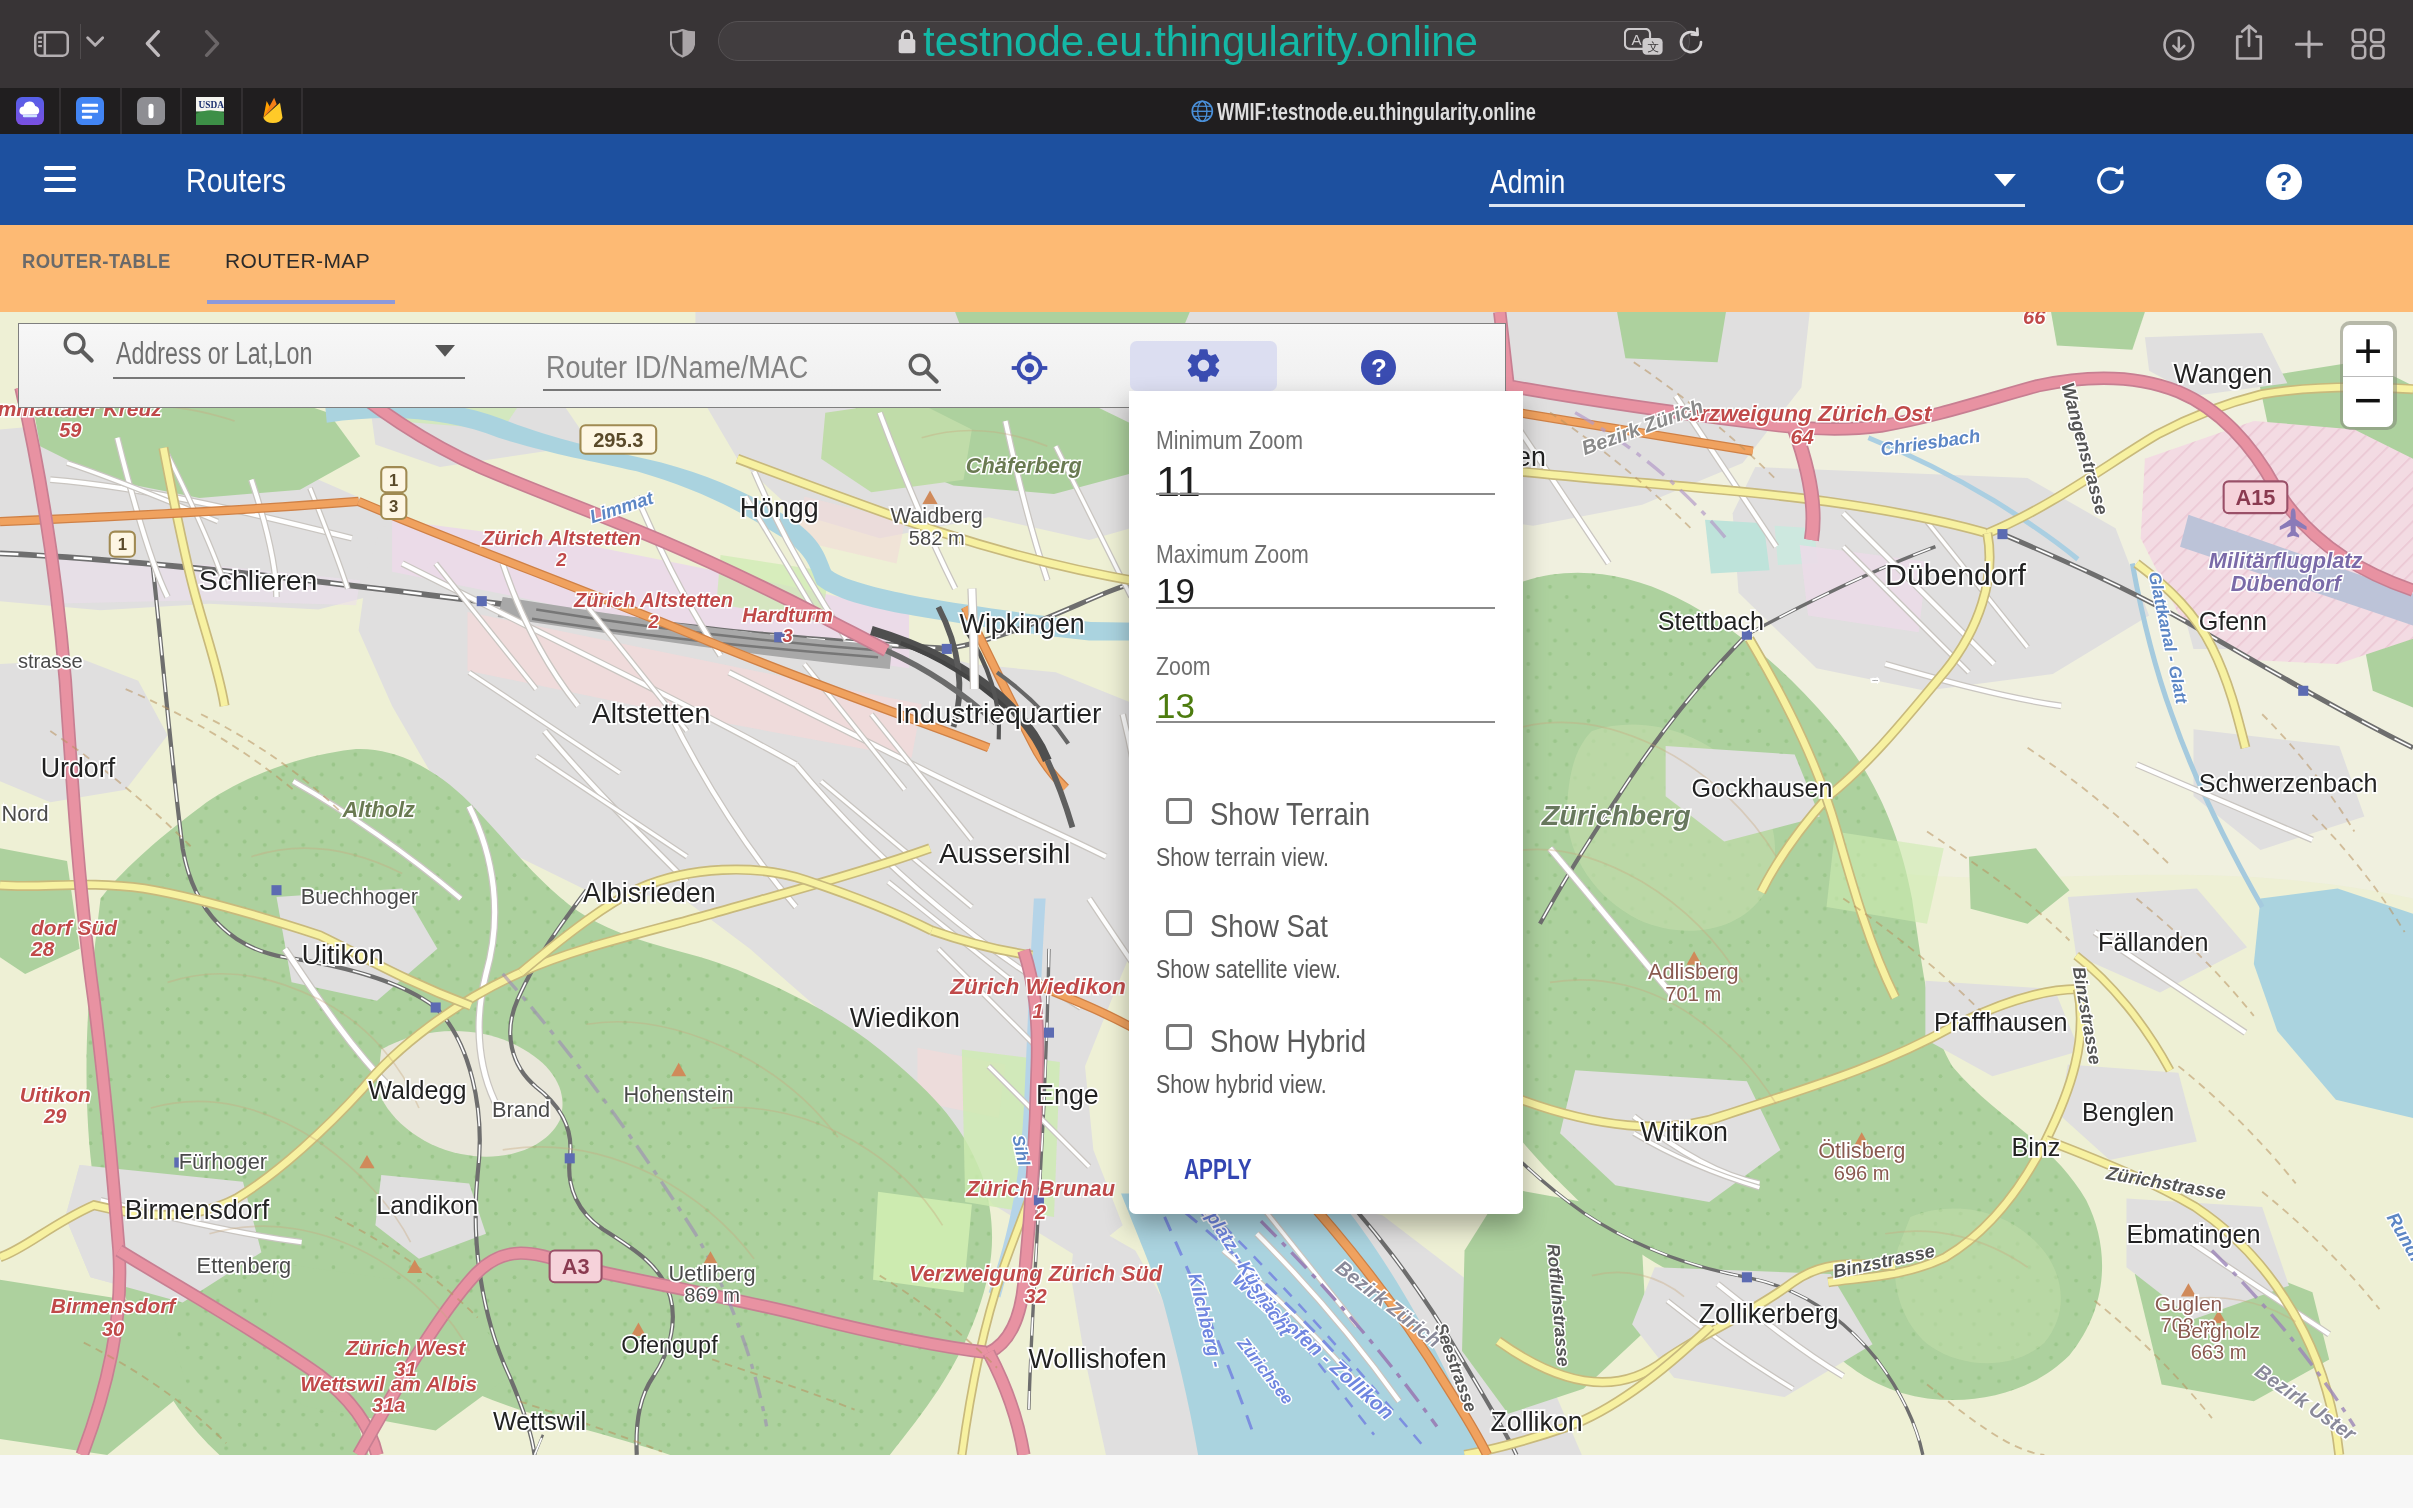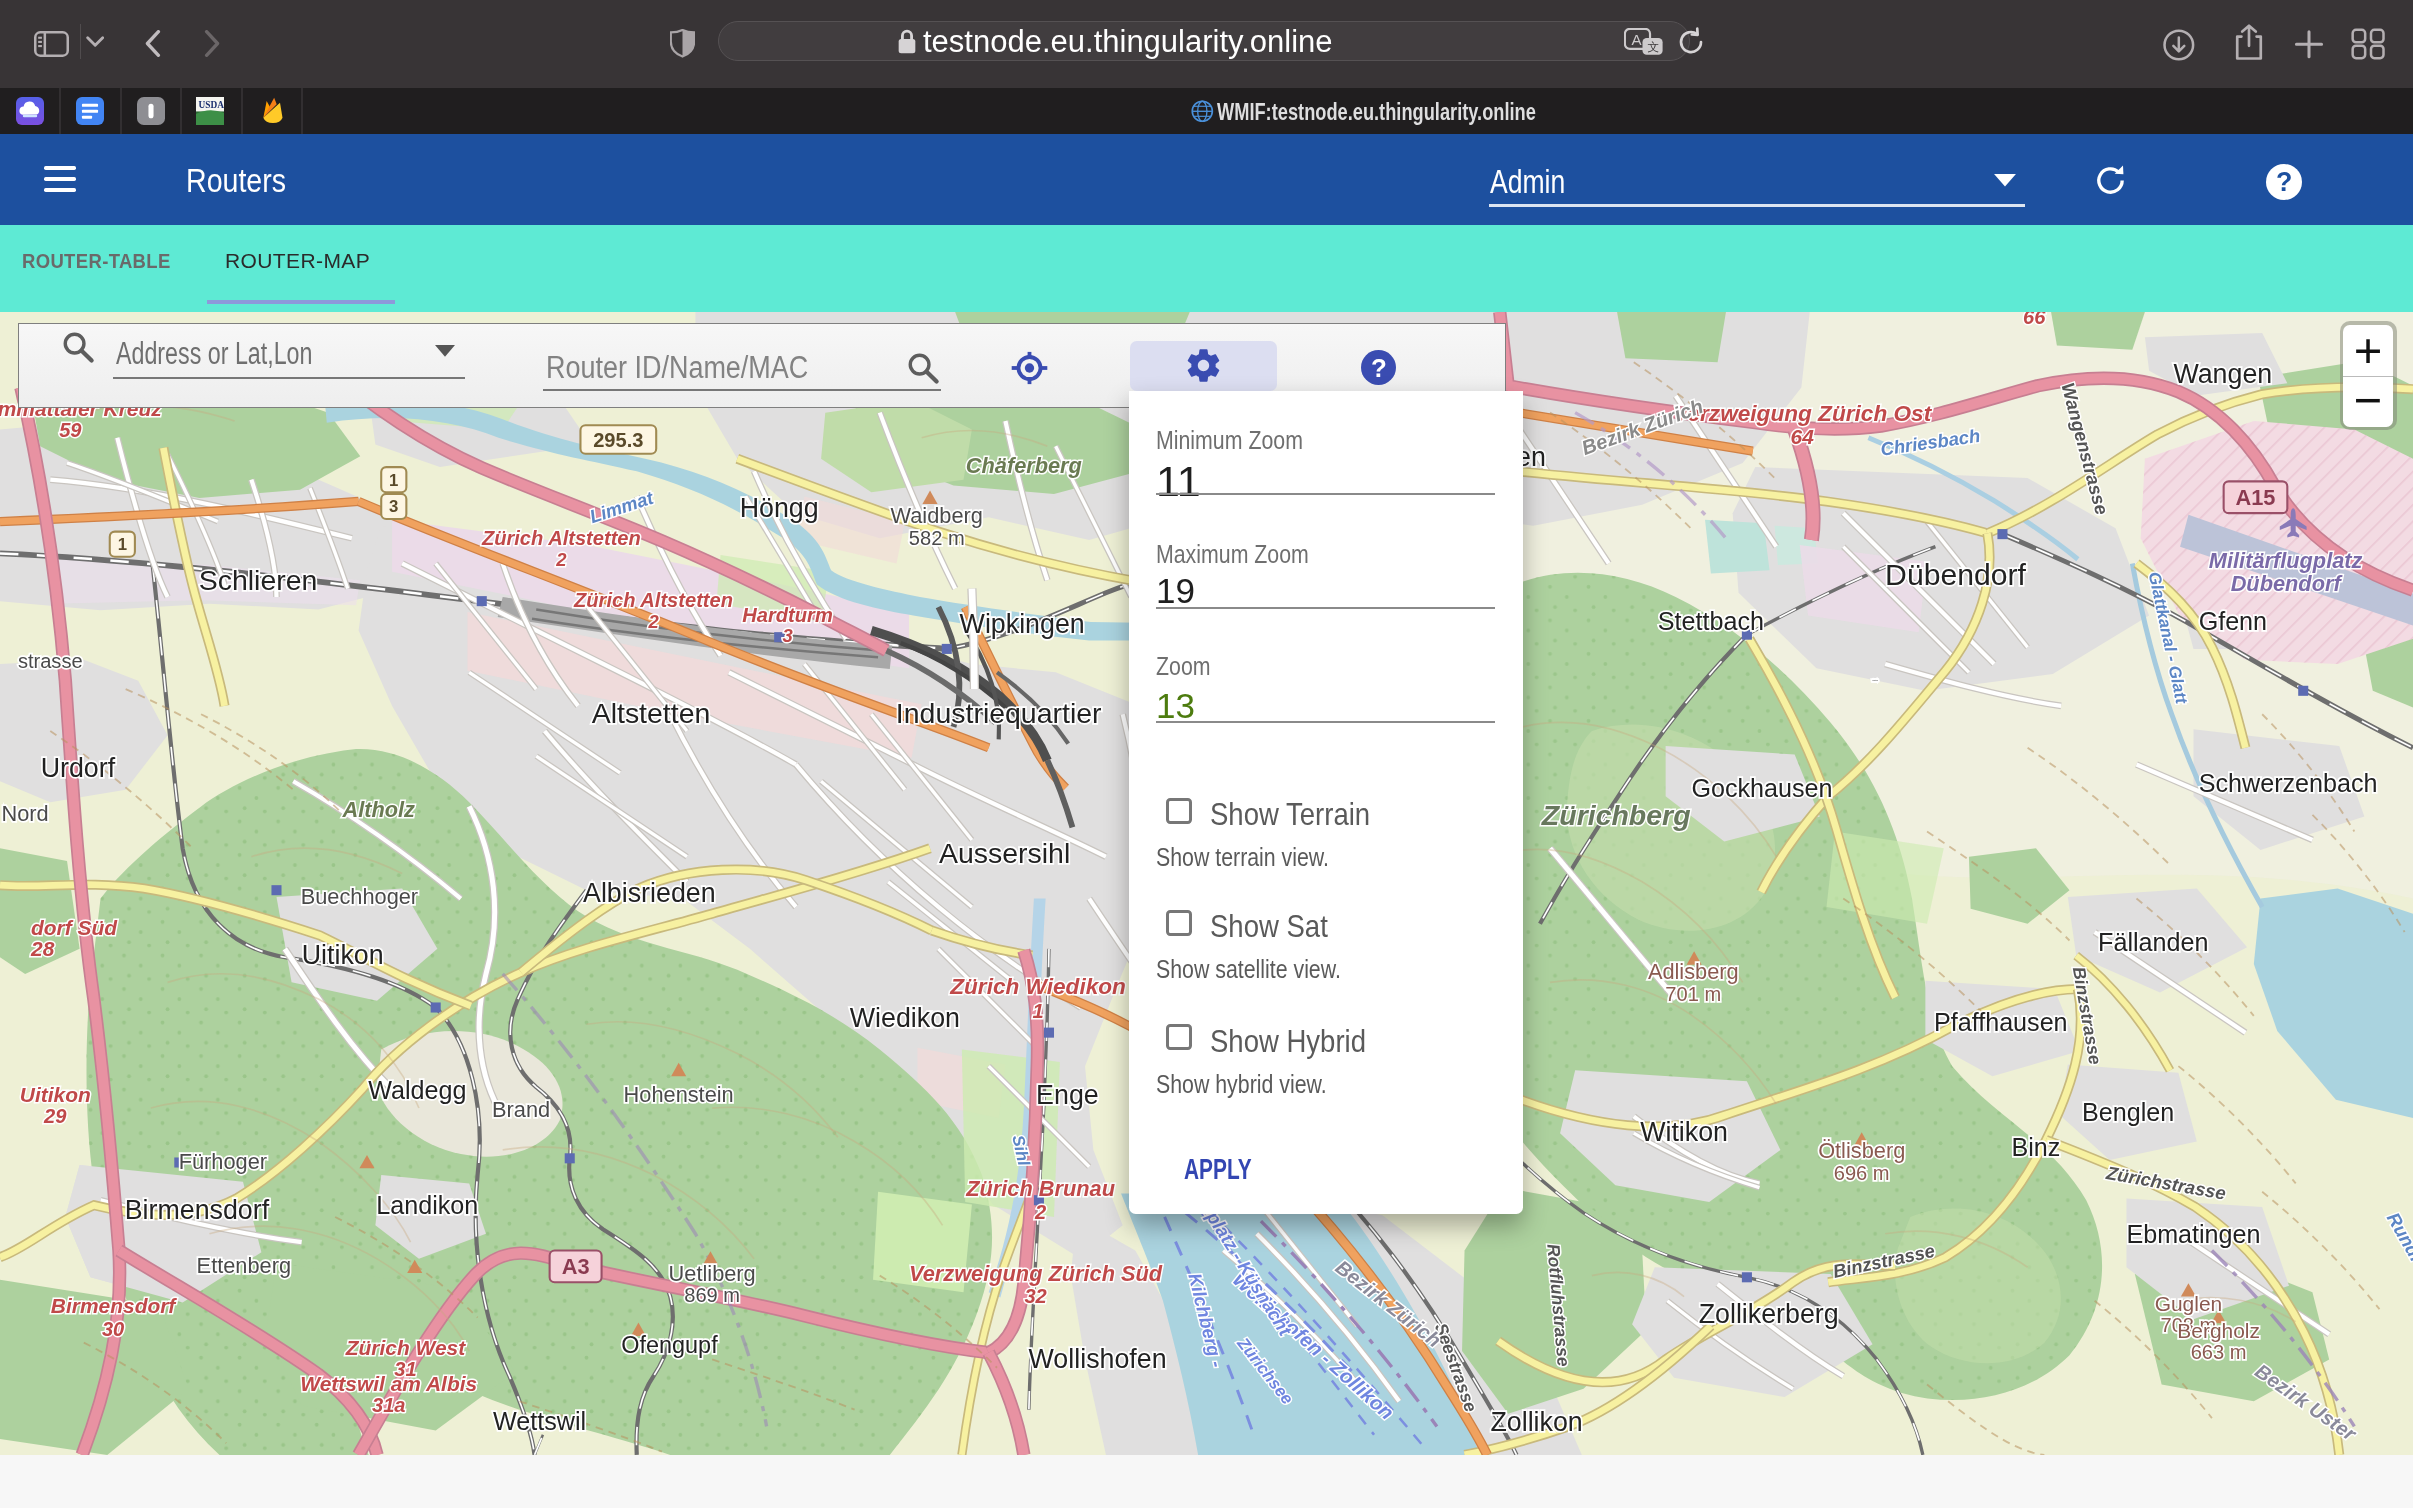--- a/index.html
+++ b/index.html
@@ -1,19 +1,19 @@
 <!DOCTYPE html>
 <html style="font-size:13.4px"><head><meta charset="utf-8"><style>
 *{margin:0;padding:0;box-sizing:border-box}
 html,body{width:2413px;height:1508px;overflow:hidden;background:#fafafa;font-family:"Liberation Sans",sans-serif}
 .abs{position:absolute}
 #chrome{position:absolute;left:0;top:0;width:2413px;height:88px;background:#383436}
 #favbar{position:absolute;left:0;top:88px;width:2413px;height:62px;background:#201e1f}
 #bluebar{position:absolute;left:0;top:134px;width:2413px;height:91px;background:#1d509f;box-shadow:0 5px 8.4px rgba(0,0,0,.22)}
-#tabs{position:absolute;left:0;top:225px;width:2413px;height:87px;background:#5eead4}
+#tabs{position:absolute;left:0;top:225px;width:2413px;height:87px;background:#fdba74}
 #mapwrap{position:absolute;left:0;top:312px;width:2413px;height:1143px;overflow:hidden;background:#eef0d5}
 #bottomstrip{position:absolute;left:0;top:1455px;width:2413px;height:54px;background:#f7f7f7}
 .pill{position:absolute;left:718px;top:21px;width:972px;height:40px;border-radius:21px;background:#413d3f;border:0.8px solid #555153}
 #toolbar{position:absolute;left:17.6px;top:11px;width:1488px;height:85px;background:linear-gradient(#f7f7f7,#eeeeee);border:1.7px solid #7f7f7f}
 #panel{position:absolute;left:1129px;top:79px;width:394px;height:823px;background:#fff;border-radius:0 0 6.7px 6.7px;box-shadow:0 11.7px 25px rgba(0,0,0,.3)}
 .cap{color:#6f6f6f}
 .chk{position:absolute;width:26px;height:26px;border:3.4px solid #777;border-radius:4.2px}
 </style></head><body>
 <div id="chrome">
   <svg class="abs" style="left:34px;top:31px" width="35" height="26" viewBox="0 0 42 31">
@@ -35,21 +35,21 @@
     </svg>
   <svg class="abs" style="left:670px;top:29px" width="25" height="28.5" viewBox="0 0 30 34">
       <path d="M15 1 C19 3 24 4 29 4 L29 15 C29 25 23 30 15 33 C7 30 1 25 1 15 L1 4 C6 4 11 3 15 1 Z" fill="none" stroke="#a9a4a7" stroke-width="2.6"></path>
       <path d="M15 1 C19 3 24 4 29 4 L29 15 C29 25 23 30 15 33 Z" fill="#a9a4a7"></path>
     </svg>
   <div class="pill"></div>
   <svg class="abs" style="left:897px;top:28px" width="20" height="27" viewBox="0 0 24 32">
       <rect x="2" y="13" width="20" height="17" rx="3" fill="#d6d3d5"></rect>
       <path d="M6.5 13 V9 a5.5 5.5 0 0 1 11 0 V13" fill="none" stroke="#d6d3d5" stroke-width="3.4"></path>
     </svg>
-  <div class="abs" style="left:923px;top:23.5px;color:#ffffff;font-size:31px;line-height:35px">testnode.eu.thingularity.online</div>
+  <div class="abs" style="left:923px;top:23.5px;color:#14b8a6;font-size:42px;line-height:35px">testnode.eu.thingularity.online</div>
   <svg class="abs" style="left:1624px;top:28px" width="42" height="28.5" viewBox="0 0 50 34">
       <rect x="1" y="1" width="30" height="24" rx="6" fill="none" stroke="#cdcacc" stroke-width="2.6"></rect>
       <text x="9" y="20" font-size="18" fill="#cdcacc" font-family="Liberation Sans">A</text>
       <rect x="22" y="12" width="24" height="20" rx="5" fill="#cdcacc"></rect>
       <text x="28" y="28" font-size="14" fill="#3a3739" font-family="Liberation Sans">文</text>
     </svg>
   <svg class="abs" style="left:1676px;top:27px" width="30" height="30" viewBox="0 0 36 36">
       <path d="M30 18 a12 12 0 1 1 -5-9.7" fill="none" stroke="#d6d3d5" stroke-width="3.2" stroke-linecap="round"></path>
       <path d="M25.5 2 L26 9.5 L19 9" fill="none" stroke="#d6d3d5" stroke-width="3.2" stroke-linecap="round" stroke-linejoin="round"></path>
     </svg>

